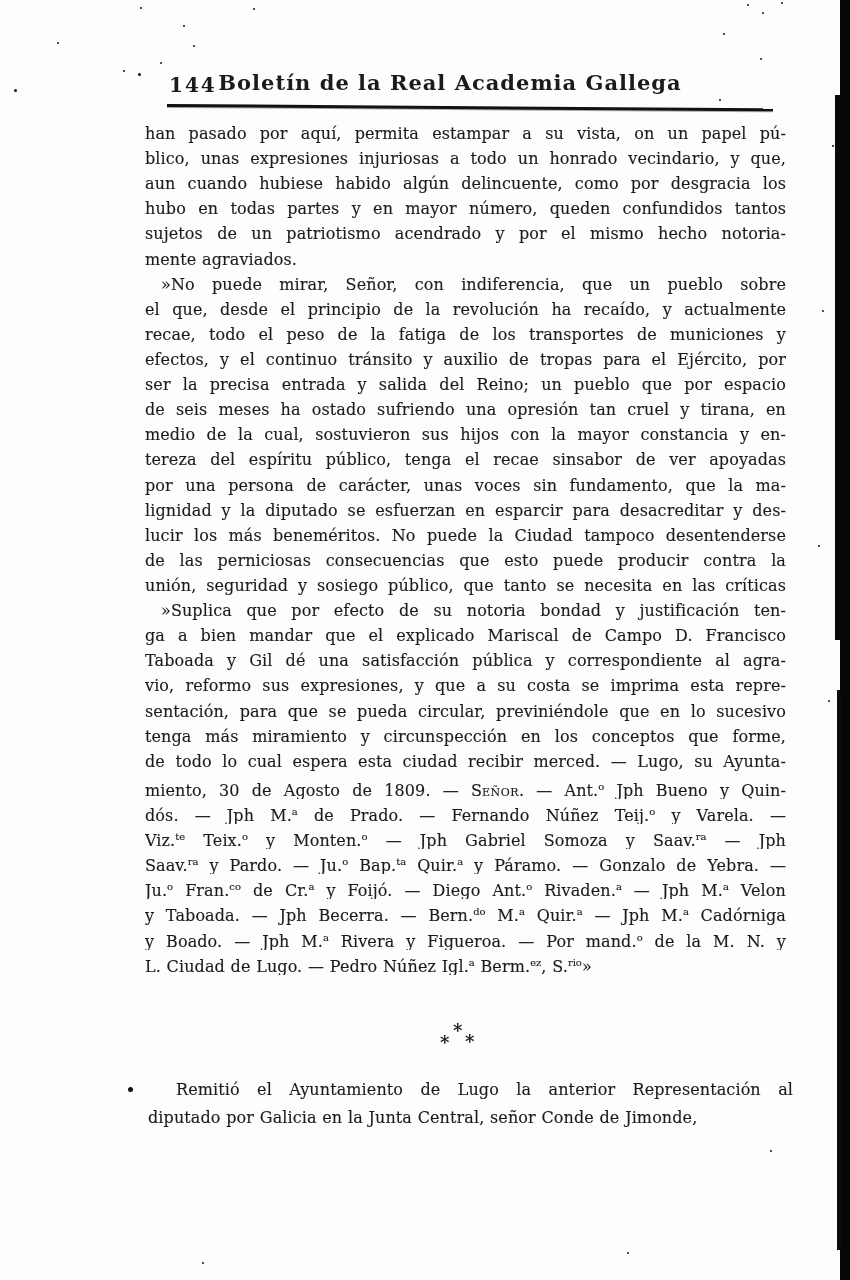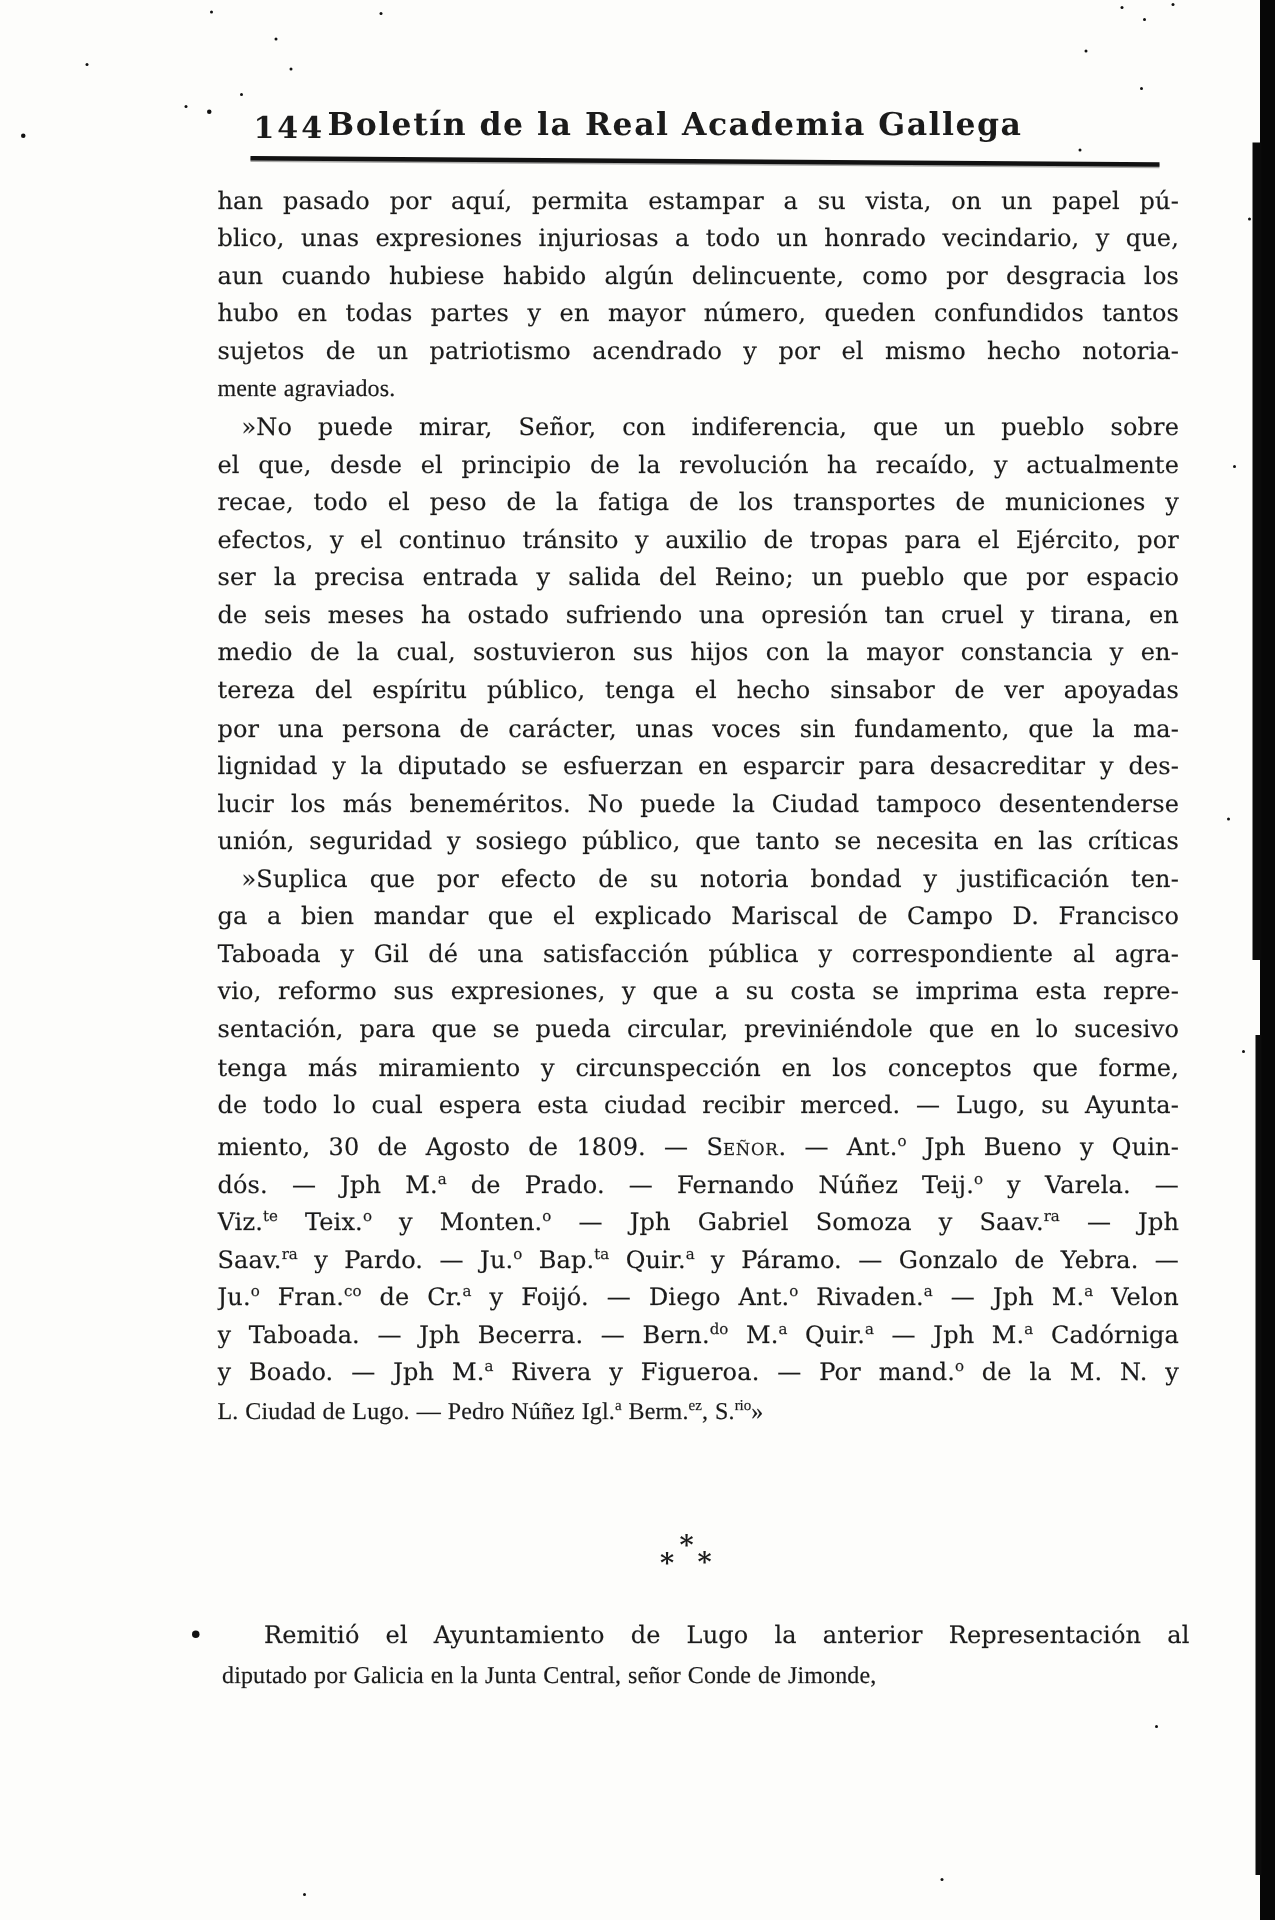--- a/index.html
+++ b/index.html
@@ -35,21 +35,21 @@
   .closing-block{
     position:absolute;left:148px;top:1076px;width:645px;
   }
   .line{
     font-size:16px;line-height:25.12px;height:25.12px;
     text-align:justify;text-align-last:justify;
     overflow:hidden;letter-spacing:.1px;word-spacing:.5px;
     -webkit-text-stroke:.2px rgba(20,20,20,.6);
   }
   .closing-block .line{line-height:28px;height:28px;}
-  .line.last{text-align-last:left;font-family:Liberation Serif, serif;}
+  .line.last{text-align-last:left;}
   .line.indent{text-indent:16px;}
   .closing-block .line.indent{text-indent:28px;}
   sup{font-size:10px;vertical-align:6px;letter-spacing:0;}
   .sc{font-variant:small-caps;letter-spacing:.5px;}
   
   .asterism{
     position:absolute;left:430px;top:1022px;width:60px;height:36px;
     font-size:18px;font-weight:700;
   }
   .asterism span{position:absolute;line-height:1;}
@@ -89,24 +89,25 @@
       <div class="line">hubo en todas partes y en mayor número, queden confundidos tantos</div>
       <div class="line">sujetos de un patriotismo acendrado y por el mismo hecho notoria-</div>
       <div class="line last">mente agraviados.</div>
       <div class="line indent">»No puede mirar, Señor, con indiferencia, que un pueblo sobre</div>
       <div class="line">el que, desde el principio de la revolución ha recaído, y actualmente</div>
       <div class="line">recae, todo el peso de la fatiga de los transportes de municiones y</div>
       <div class="line">efectos, y el continuo tránsito y auxilio de tropas para el Ejército, por</div>
       <div class="line">ser la precisa entrada y salida del Reino; un pueblo que por espacio</div>
       <div class="line">de seis meses ha ostado sufriendo una opresión tan cruel y tirana, en</div>
       <div class="line">medio de la cual, sostuvieron sus hijos con la mayor constancia y en-</div>
-      <div class="line">tereza del espíritu público, tenga el hecho sinsabor de ver apoyadas</div>
+      <div class="line">tereza del espíritu público, tenga el recae sinsabor de ver apoyadas</div>
       <div class="line">por una persona de carácter, unas voces sin fundamento, que la ma-</div>
       <div class="line">lignidad y la diputado se esfuerzan en esparcir para desacreditar y des-</div>
       <div class="line">lucir los más beneméritos. No puede la Ciudad tampoco desentenderse</div>
+      <div class="line">de las perniciosas consecuencias que esto puede producir contra la</div>
       <div class="line">unión, seguridad y sosiego público, que tanto se necesita en las críticas</div>
       <div class="line indent">»Suplica que por efecto de su notoria bondad y justificación ten-</div>
       <div class="line">ga a bien mandar que el explicado Mariscal de Campo D. Francisco</div>
       <div class="line">Taboada y Gil dé una satisfacción pública y correspondiente al agra-</div>
       <div class="line">vio, reformo sus expresiones, y que a su costa se imprima esta repre-</div>
       <div class="line">sentación, para que se pueda circular, previniéndole que en lo sucesivo</div>
       <div class="line">tenga más miramiento y circunspección en los conceptos que forme,</div>
       <div class="line">de todo lo cual espera esta ciudad recibir merced. — Lugo, su Ayunta-</div>
       <div class="line">miento, 30 de Agosto de 1809. — S<span class="sc">eñor</span>. — Ant.<sup>o</sup> Jph Bueno y Quin-</div>
       <div class="line">dós. — Jph M.<sup>a</sup> de Prado. — Fernando Núñez Teij.<sup>o</sup> y Varela. —</div>

